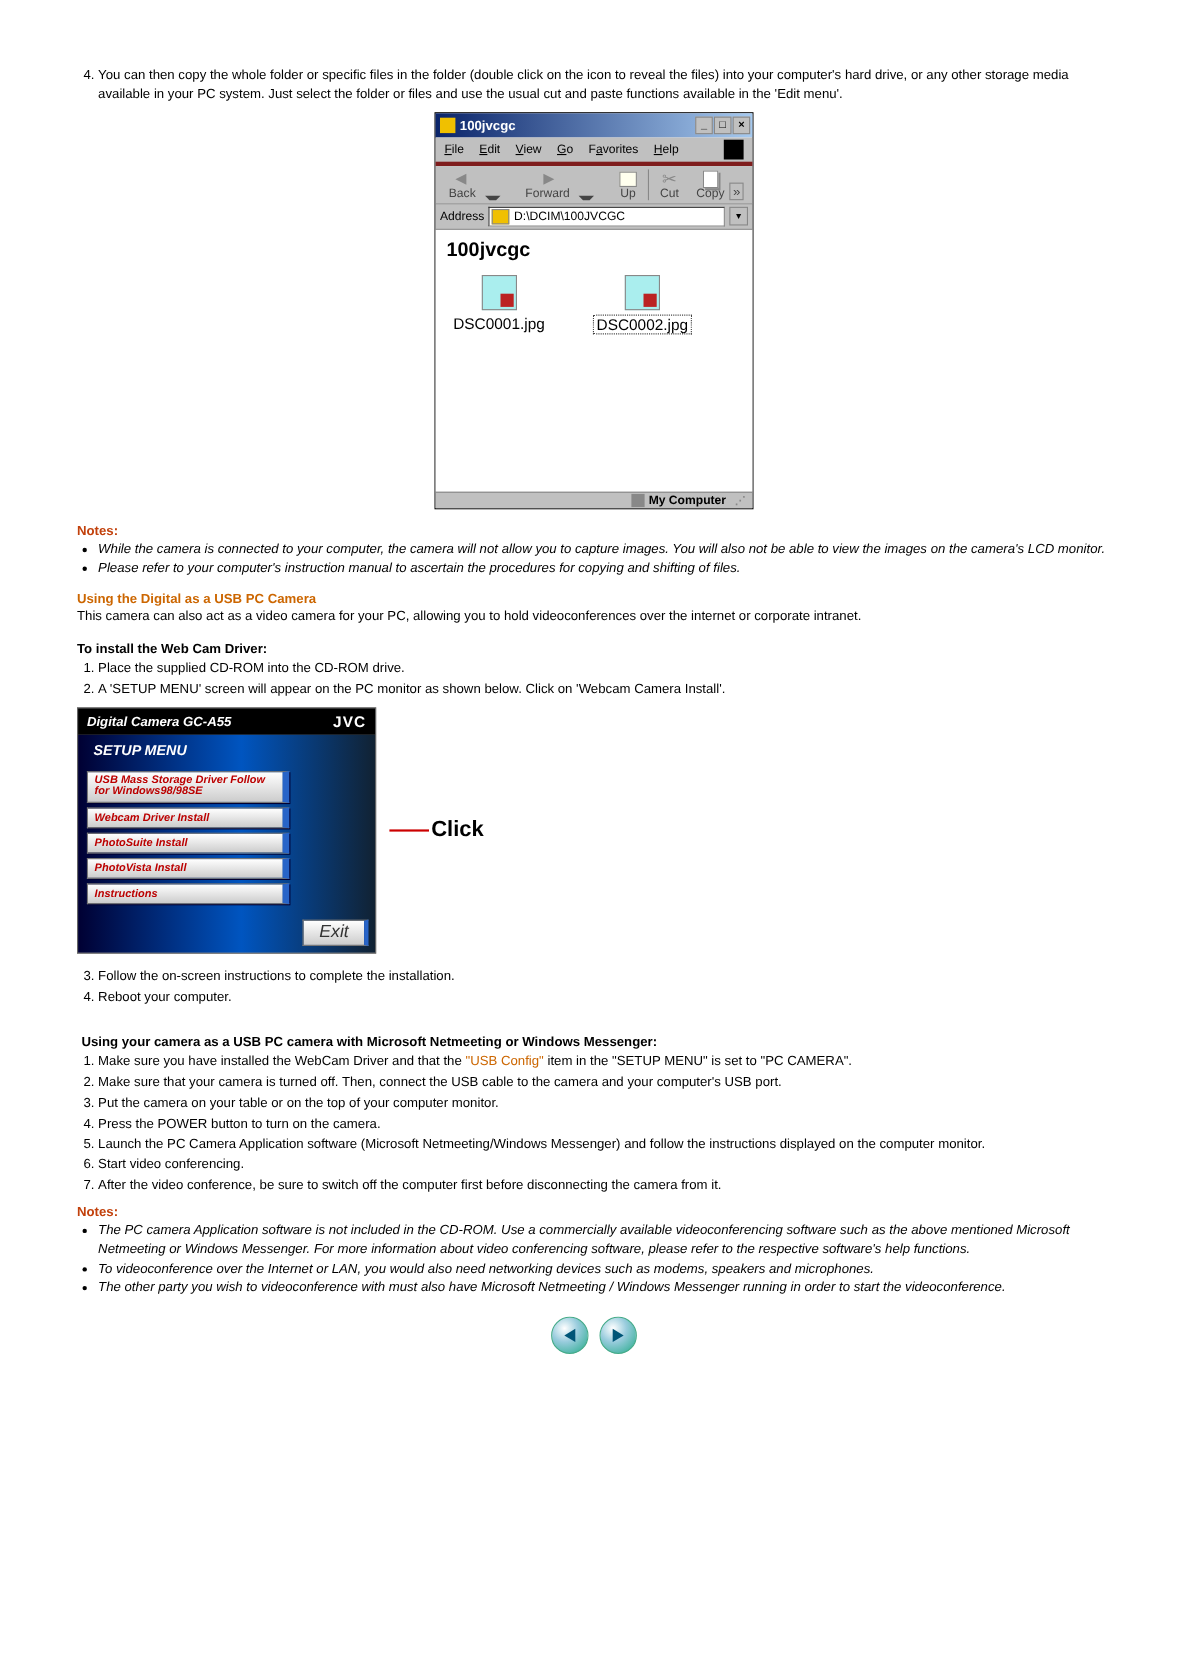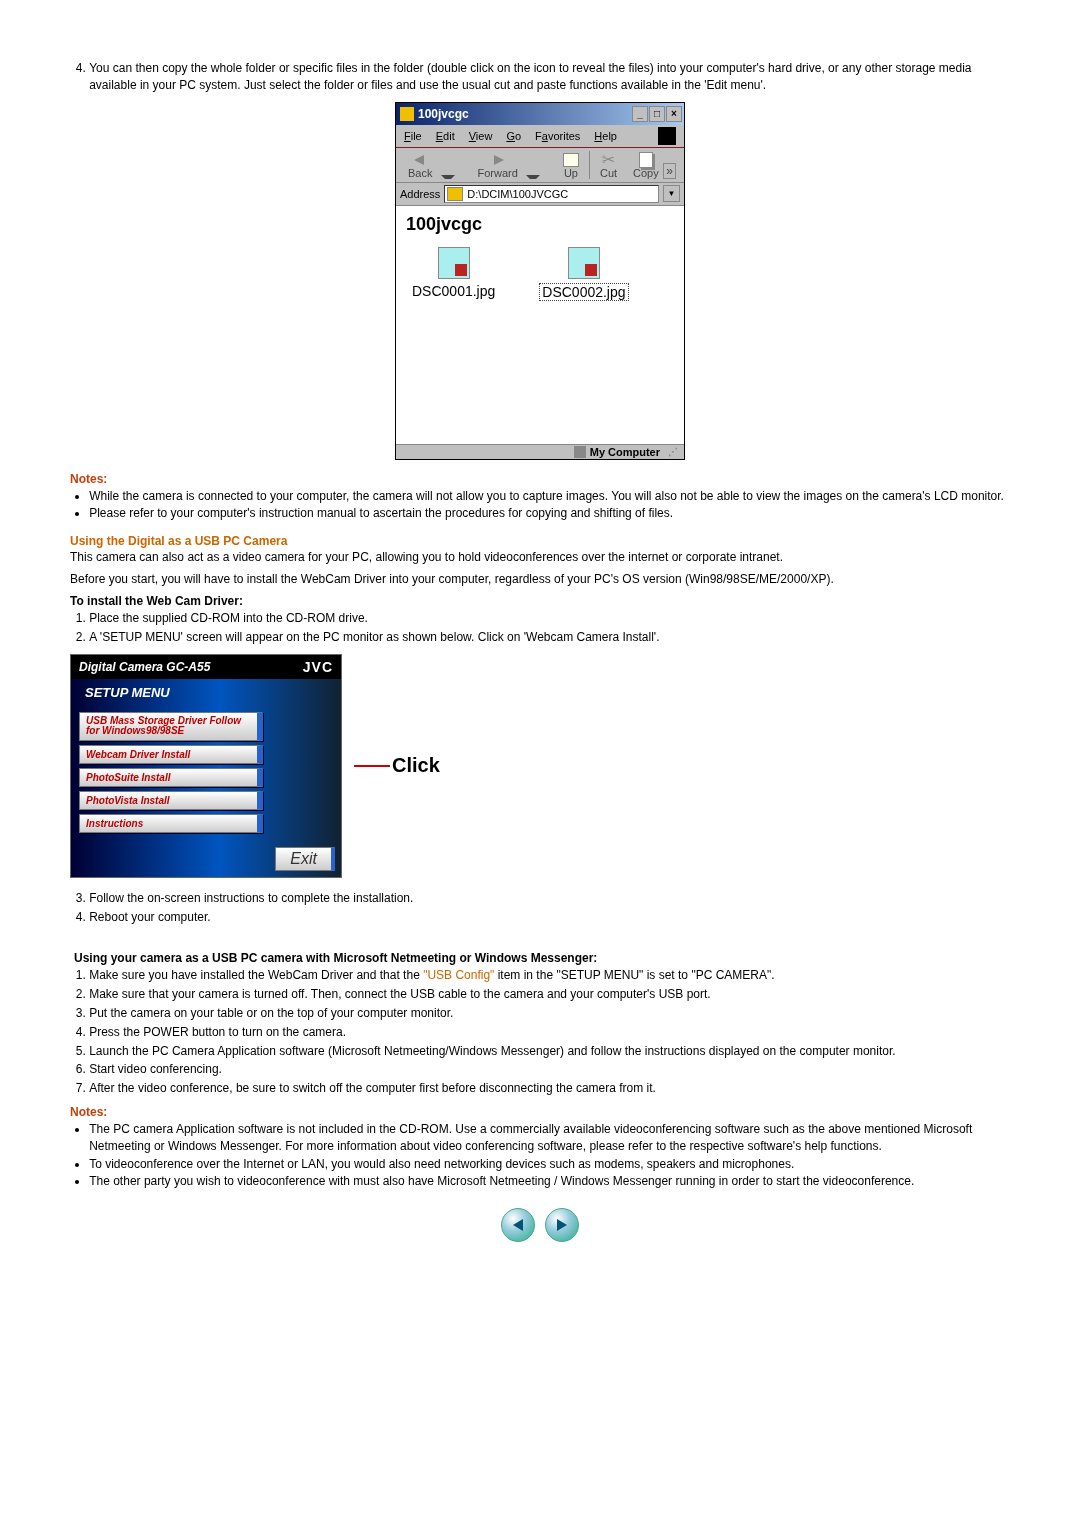--- a/index.html
+++ b/index.html
@@ -19,20 +19,21 @@
   .ol-main {
     margin: 0 0 8px 0;
     padding-left: 1.6em;
   }
   .ol-main > li {
     margin-bottom: 2px;
   }
   .ul-notes {
     margin: 2px 0 8px 0;
     padding-left: 1.6em;
+    font-style: italic;
   }
   .ul-notes > li {
     margin-bottom: 1px;
   }
   .red-bold {
     color: #c2410c;
     font-weight: bold;
     margin: 6px 0 2px 0;
   }
   .orange-bold {
@@ -85,21 +86,21 @@
     font-size: 10px;
     font-family: Arial;
   }
   .menubar {
     background: #c0c0c0;
     display: flex;
     align-items: center;
     padding: 2px 8px;
     font-size: 11px;
     gap: 14px;
-    border-bottom: 1px solid #7f1d1d;
+    border-bottom: 4px solid #7f1d1d;
   }
   .menubar span u { text-decoration: underline; }
   .menubar .logo {
     margin-left: auto;
     width: 18px; height: 18px;
     background: #000;
   }
   .toolbar {
     background: #c0c0c0;
     display: flex;
@@ -338,21 +339,20 @@
 
   <div class="red-bold">Notes:</div>
   <ul class="ul-notes">
     <li>While the camera is connected to your computer, the camera will not allow you to capture images. You will also not be able to view the images on the camera's LCD monitor.</li>
     <li>Please refer to your computer's instruction manual to ascertain the procedures for copying and shifting of files.</li>
   </ul>
 
   <div class="orange-bold">Using the Digital as a USB PC Camera</div>
   <div>This camera can also act as a video camera for your PC, allowing you to hold videoconferences over the internet or corporate intranet.</div>
   <div style="height:8px"></div>
-  <div>Before you start, you will have to install the WebCam Driver into your computer, regardless of your PC's OS version (Win98/98SE/ME/2000/XP).</div>
 
   <div class="bold">To install the Web Cam Driver:</div>
   <ol class="ol-main">
     <li>Place the supplied CD-ROM into the CD-ROM drive.</li>
     <li>A 'SETUP MENU' screen will appear on the PC monitor as shown below. Click on 'Webcam Camera Install'.</li>
   </ol>
 
   <div class="setup-wrap">
     <div class="setup">
       <div class="setup-head">

